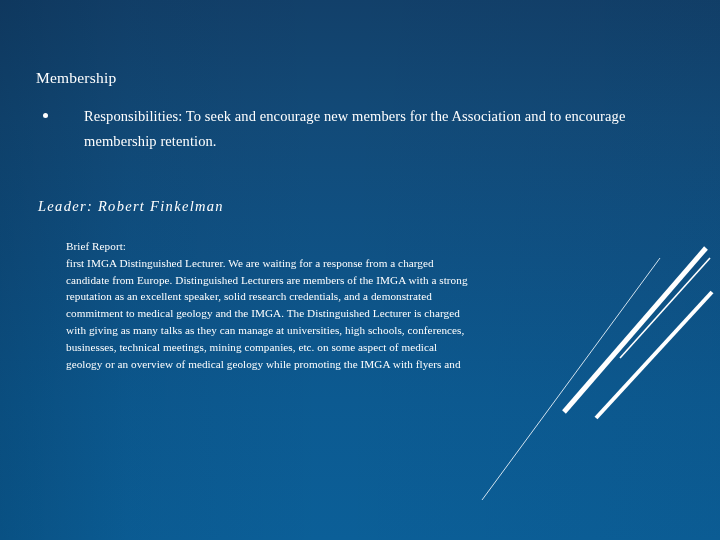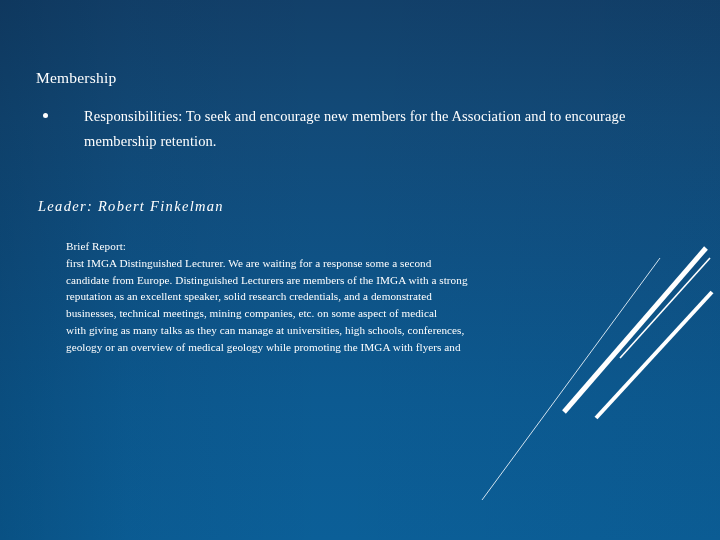--- a/index.html
+++ b/index.html
@@ -139,22 +139,23 @@
 
     <div class="bullet-row">
       <span class="bullet-dot"></span>
       <span class="bullet-text">Responsibilities: To seek and encourage new members for the Association and to encourage membership retention.</span>
     </div>
 
     <div class="leader">Leader: Robert Finkelman</div>
 
     <div class="report">
       <span class="line">Brief Report:</span>
-      <span class="line">first IMGA Distinguished Lecturer. We are waiting for a response some a second</span>
+      <span class="line">first IMGA Distinguished Lecturer. We are waiting for a response from a charged</span>
       <span class="line">candidate from Europe. Distinguished Lecturers are members of the IMGA with a strong</span>
       <span class="line">reputation as an excellent speaker, solid research credentials, and a demonstrated</span>
+      <span class="line">commitment to medical geology and the IMGA. The Distinguished Lecturer is charged</span>
+      <span class="line">with giving as many talks as they can manage at universities, high schools, conferences,</span>
       <span class="line">businesses, technical meetings, mining companies, etc. on some aspect of medical</span>
-      <span class="line">with giving as many talks as they can manage at universities, high schools, conferences,</span>
       <span class="line">geology or an overview of medical geology while promoting the IMGA with flyers and</span>
     </div>
 
   </div>
 </div>
 
 </body></html>

